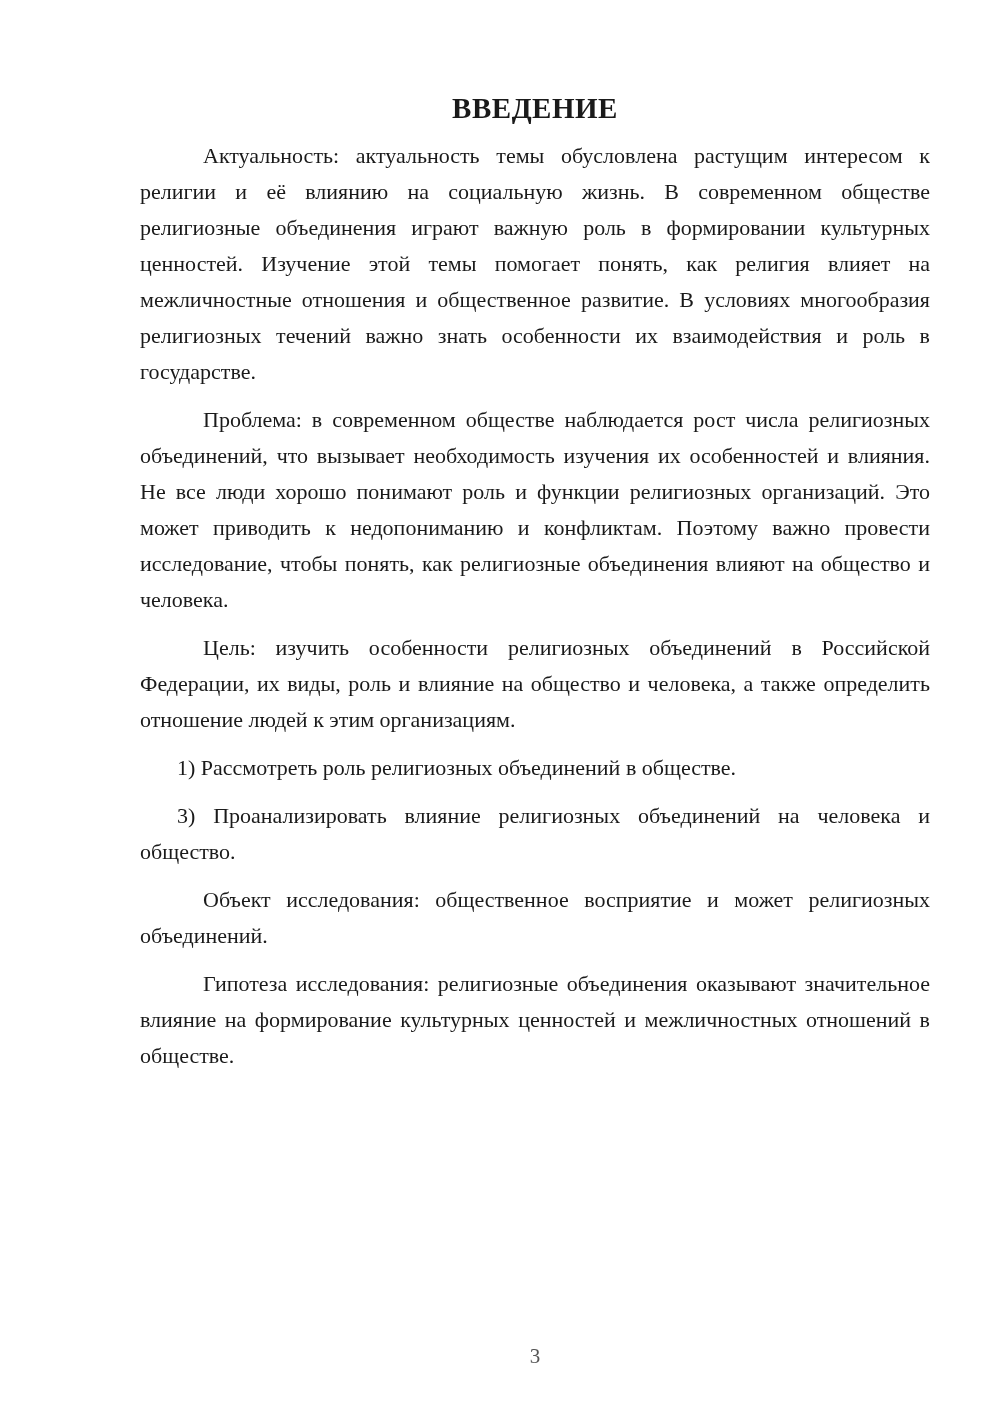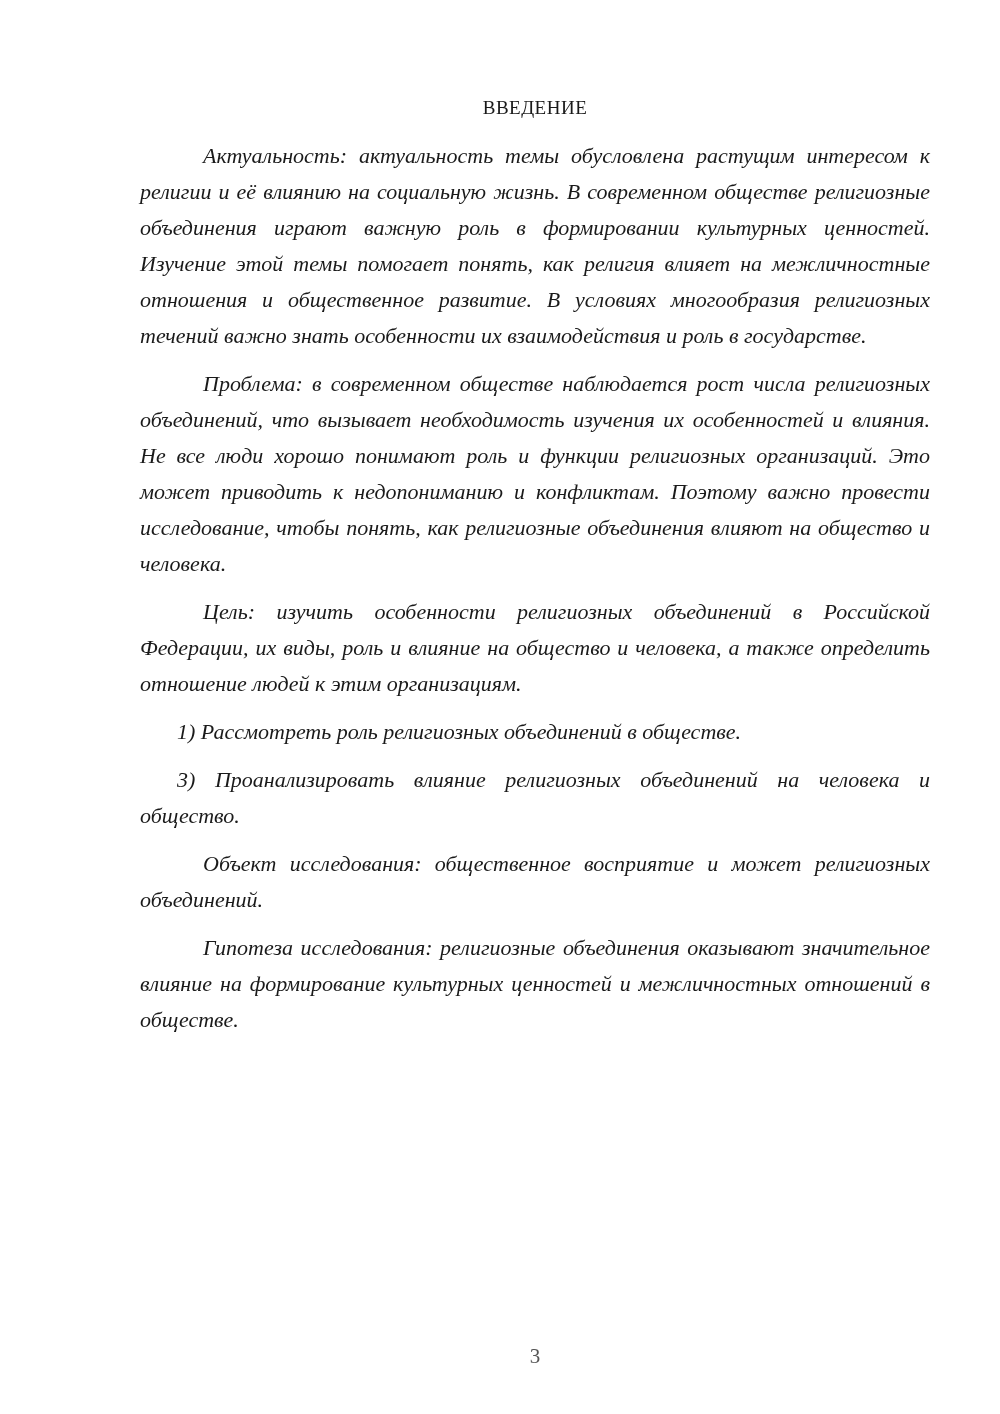--- a/index.html
+++ b/index.html
@@ -17,35 +17,34 @@
     overflow: hidden;
     margin: 0 auto;
   }
   .content {
     position: absolute;
     top: 90px;
     left: 140px;
     width: 790px;
   }
   .doc-title {
-    font-size: 19px;
-    font-weight: normal;
+    font-size: 29px;
+    font-weight: bold;
     line-height: 36px;
     text-align: center;
     margin: 0 0 12px 0;
     letter-spacing: 0.5px;
   }
   .para {
     font-size: 22px;
     line-height: 36px;
     margin: 0 0 12px 0;
     text-align: justify;
     text-align-last: left;
     text-indent: 63px;
-    font-style: italic;
   }
   .para.list-item {
     text-indent: 37px;
   }
   .page-number {
     position: absolute;
     bottom: 46px;
     left: 140px;
     width: 790px;
     text-align: center;

